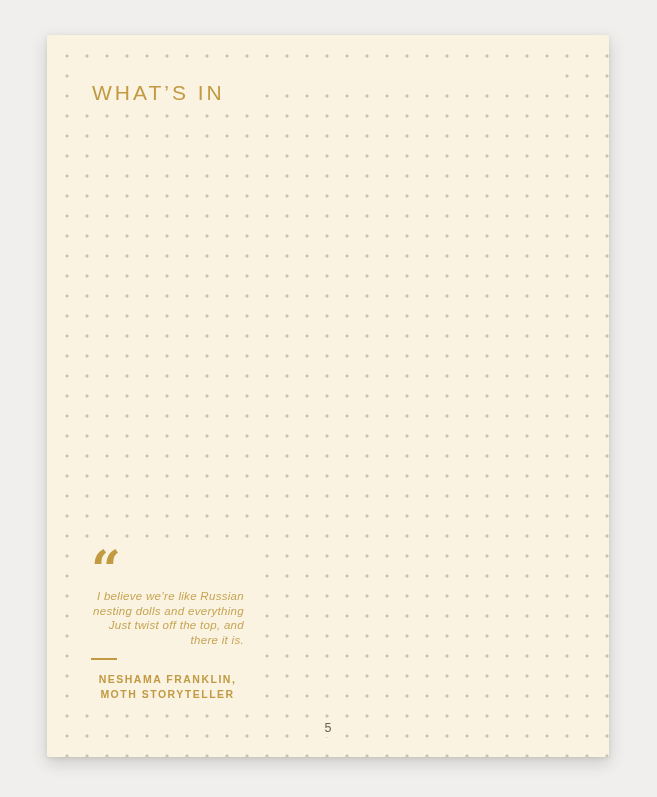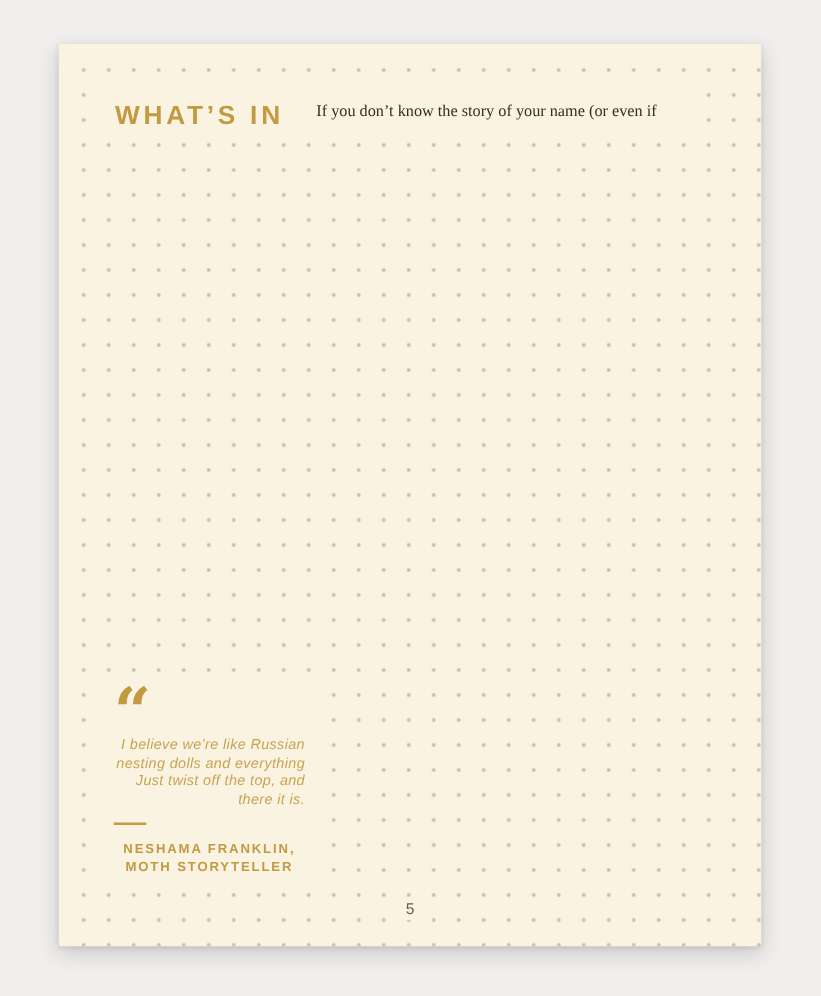--- a/index.html
+++ b/index.html
@@ -37,21 +37,21 @@
   }
   
   .title{
     position:absolute;
     left:33px;top:33px;
     width:172px;
     padding:12px 12px 0 12px;
     background:var(--paper,#faf3e2);
     font-size:21px;
     line-height:26px;
-    font-weight:700;
+    font-weight:400;
     letter-spacing:3px;
     color:var(--gold,#c19a41);
   }
   .title .tline{display:block;}
   
   .prompt{
     position:absolute;
     left:197px;top:37px;
     width:308px;
     padding:8px 0 10px 9px;
@@ -126,21 +126,20 @@
   <div class="sheet">
 
     <div class="dotgrid"></div>
 
     <h1 class="title">
       <span class="tline">WHAT’S IN</span>
     </h1>
 
     <div class="prompt">
       <p class="para">
-        <span class="pline">If you don’t know the story of your name (or even if</span>
       </p>
     </div>
 
     <figure class="quote">
       <div class="qmark">“</div>
       <blockquote class="qtext">
         <span class="qline">I believe we’re like Russian</span>
         <span class="qline">nesting dolls and everything</span>
         <span class="qline">Just twist off the top, and</span>
         <span class="qline">there it is.</span>

